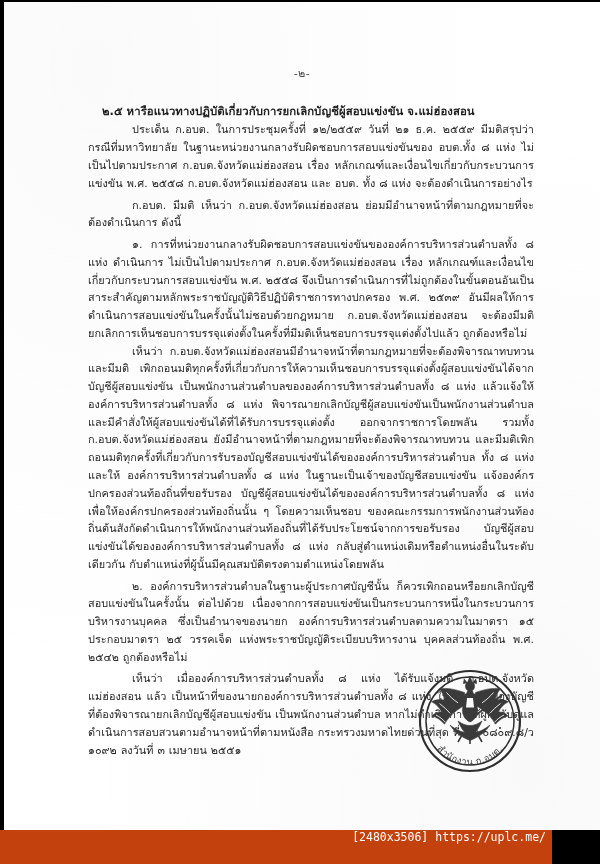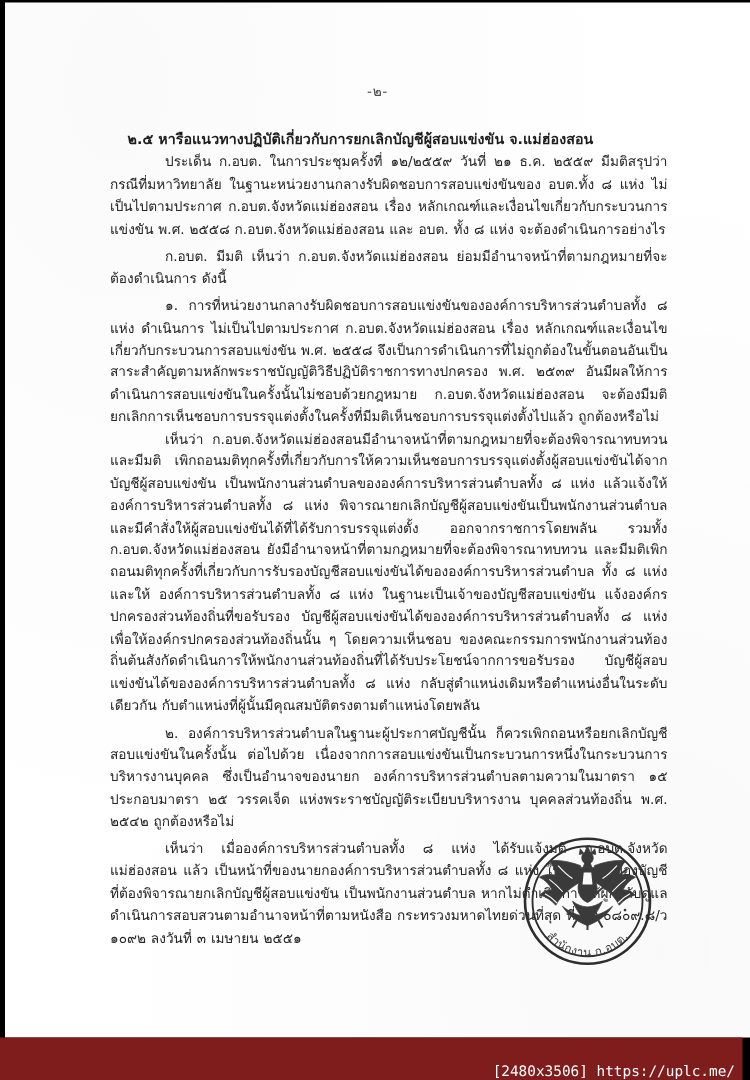--- a/index.html
+++ b/index.html
@@ -119,25 +119,25 @@
     display: block;
     width: 128px;
     height: 128px;
   }
 
   
   #footer-bar {
     position: absolute;
     left: 0;
     bottom: 0;
-    width: 594px;
+    width: 552px;
     height: 34px;
-    background: #7f1d1d;
+    background: #c2410c;
     display: flex;
-    align-items: flex-end;
+    align-items: flex-start;
     justify-content: flex-end;
   }
   #footer-text {
     font-family: "DejaVu Sans Mono", monospace;
     font-size: 11.5px;
     color: #ffffff;
     padding-right: 6px;
     letter-spacing: 0px;
     white-space: nowrap;
   }

